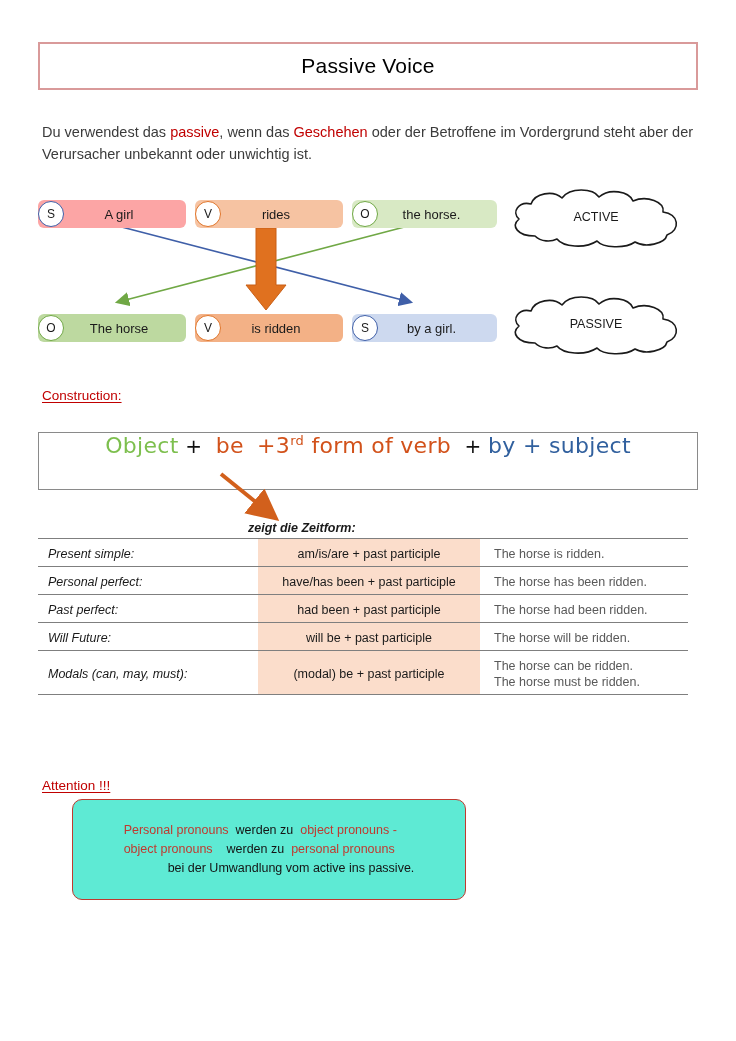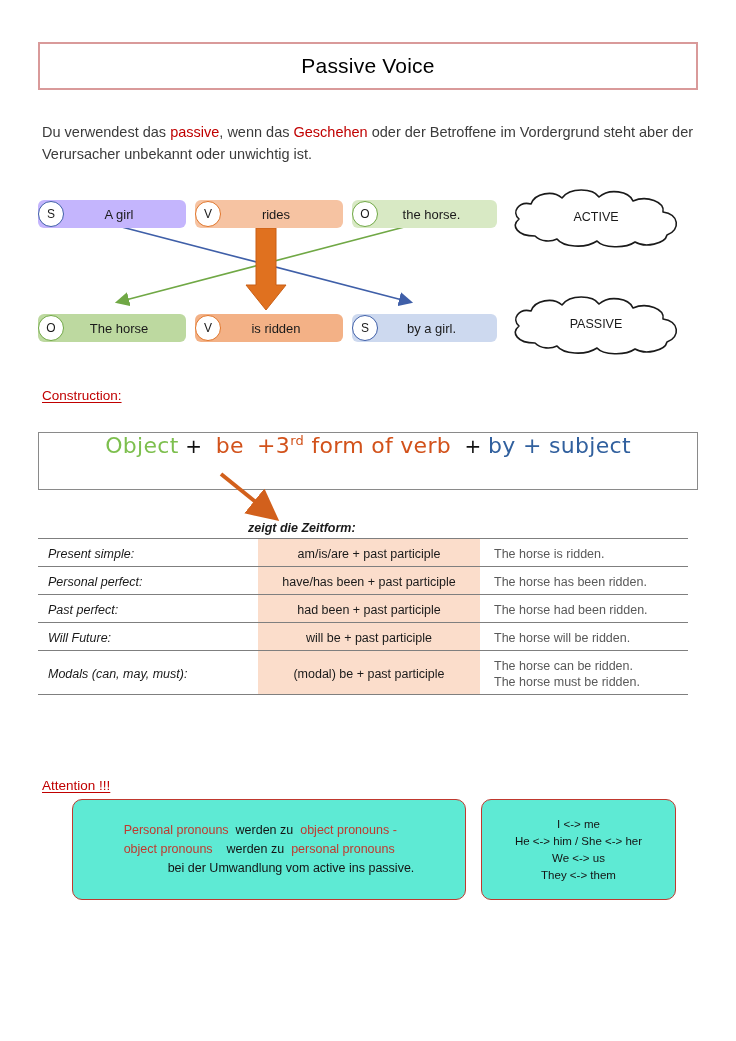--- a/index.html
+++ b/index.html
@@ -93,21 +93,21 @@
     font-family: "Liberation Sans", sans-serif;
     font-size: 12px;
     color: #1a1a1a;
     z-index: 3;
     box-sizing: border-box;
   }
   .tag-s { border-color: #3f5fa8; }
   .tag-v { border-color: #e0752a; }
   .tag-o { border-color: #70a845; }
 
-  .fill-blue-l  { background: #c4b5fd; }
+  .fill-blue-l  { background: #fca5a5; }
   .fill-orange-l{ background: #f6c3a2; }
   .fill-green-l { background: #d8e9c4; }
   .fill-blue-d  { background: #cdd9ef; }
   .fill-orange-d{ background: #f3b186; }
   .fill-green-d { background: #bdd9a0; border-radius: 6px; }
 
   
   .cloud-wrap { position: absolute; }
   .cloud-text {
     position: absolute;
@@ -412,22 +412,14 @@
   <div class="sec-head" style="left:42px; top:778px;">Attention !!!</div>
 
   <div class="att-box att-left">
     <div class="att-left-text">
       <span class="r">Personal pronouns</span>&nbsp;&nbsp;<span>werden zu</span>&nbsp;&nbsp;<span class="r">object pronouns -</span><br>
       <span class="r">object pronouns</span>&nbsp;&nbsp;&nbsp;&nbsp;<span>werden zu</span>&nbsp;&nbsp;<span class="r">personal pronouns</span><br>
       <span style="display:inline-block;padding-left:44px;">bei der Umwandlung vom active ins passive.</span>
     </div>
   </div>
 
-  <div class="att-box att-right">
-    <div class="pron-text">
-      <div>I &lt;-&gt; me</div>
-      <div>He &lt;-&gt; him / She &lt;-&gt; her</div>
-      <div>We &lt;-&gt; us</div>
-      <div>They &lt;-&gt; them</div>
-    </div>
-  </div>
 
 </div>
 
 </body></html>

